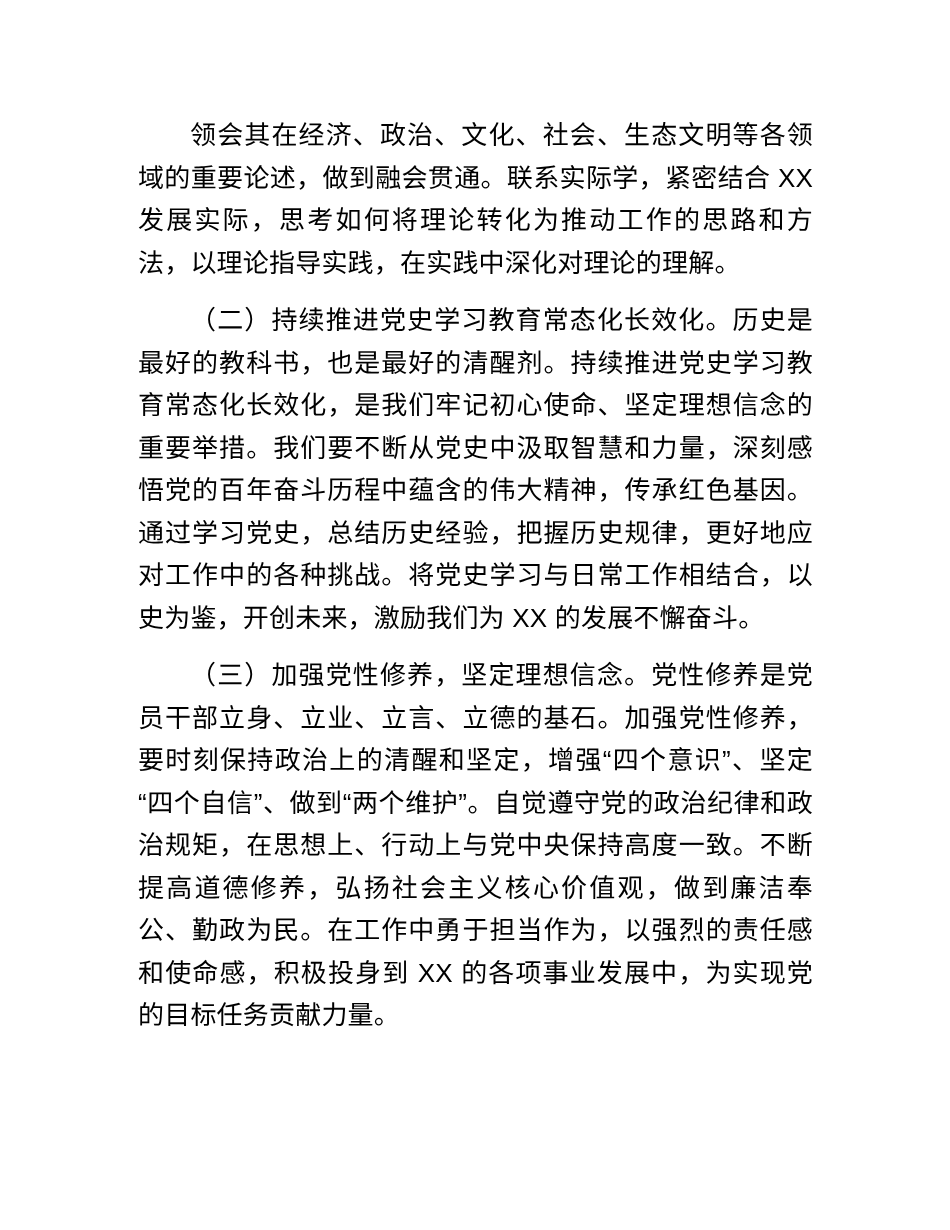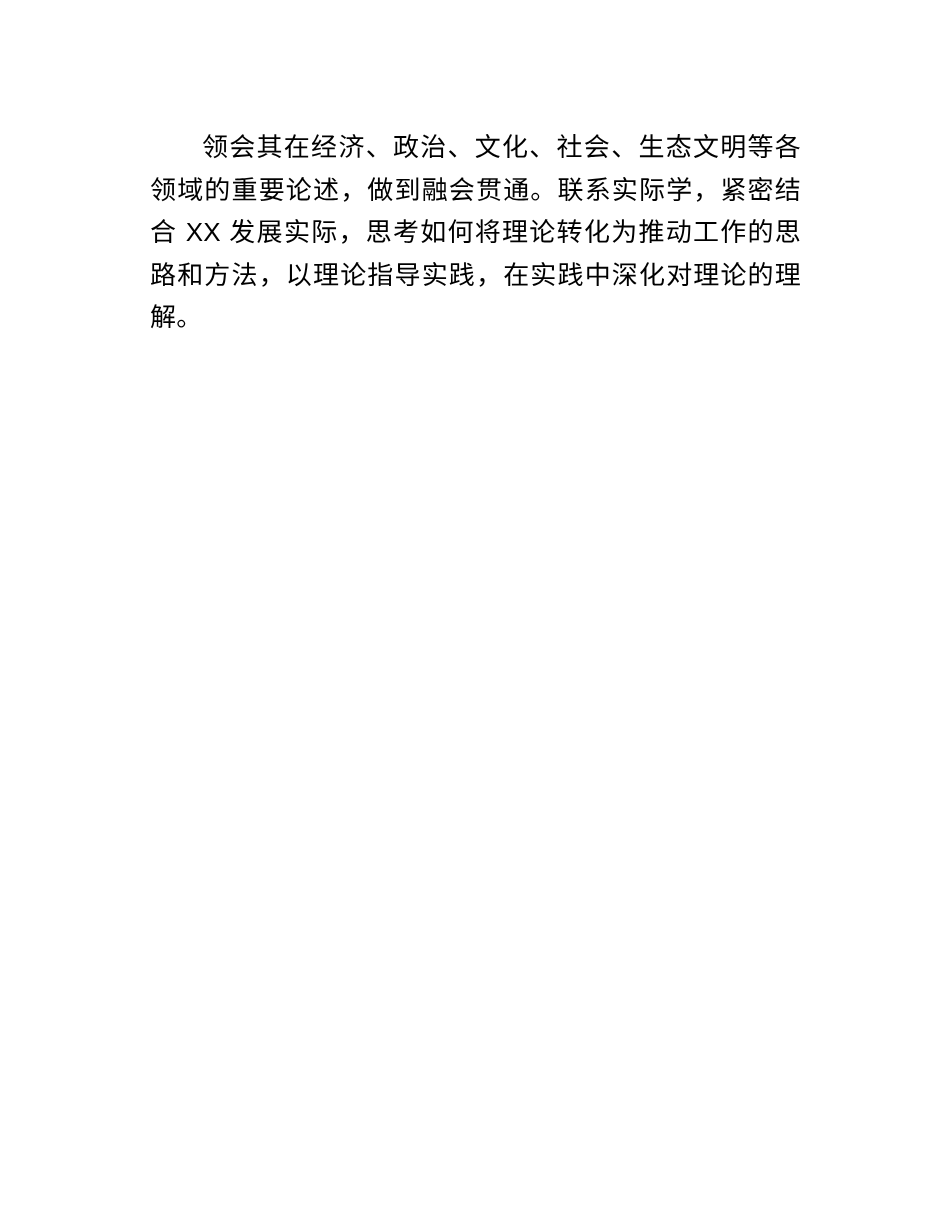--- a/index.html
+++ b/index.html
@@ -14,35 +14,37 @@
     font-family: "Liberation Sans", sans-serif;
   }
   .doc-page {
     box-sizing: border-box;
     width: 950px;
     height: 1230px;
     background: #ffffff;
     padding: 114px 137px 0 138px;
   }
   .doc-body p.doc-para {
-    margin: 12px;
+    margin: 0;
     padding: 0;
     font-size: 26px;
     line-height: 42.5px;
     color: #000000;
     text-align: justify;
     text-justify: inter-ideograph;
     text-indent: 2em;
     letter-spacing: 0.2px;
     word-break: break-all;
   }
   .doc-body p.doc-para + p.doc-para {
     margin-top: 15px;
   }
 </style>
 </head>
 <body>
 
 <div class="doc-page">
   <div class="doc-body">
     <p class="doc-para">领会其在经济、政治、文化、社会、生态文明等各领域的重要论述，做到融会贯通。联系实际学，紧密结合 XX 发展实际，思考如何将理论转化为推动工作的思路和方法，以理论指导实践，在实践中深化对理论的理解。</p>
+    <p class="doc-para">（二）持续推进党史学习教育常态化长效化。历史是最好的教科书，也是最好的清醒剂。持续推进党史学习教育常态化长效化，是我们牢记初心使命、坚定理想信念的重要举措。我们要不断从党史中汲取智慧和力量，深刻感悟党的百年奋斗历程中蕴含的伟大精神，传承红色基因。通过学习党史，总结历史经验，把握历史规律，更好地应对工作中的各种挑战。将党史学习与日常工作相结合，以史为鉴，开创未来，激励我们为 XX 的发展不懈奋斗。</p>
+    <p class="doc-para">（三）加强党性修养，坚定理想信念。党性修养是党员干部立身、立业、立言、立德的基石。加强党性修养，要时刻保持政治上的清醒和坚定，增强“四个意识”、坚定“四个自信”、做到“两个维护”。自觉遵守党的政治纪律和政治规矩，在思想上、行动上与党中央保持高度一致。不断提高道德修养，弘扬社会主义核心价值观，做到廉洁奉公、勤政为民。在工作中勇于担当作为，以强烈的责任感和使命感，积极投身到 XX 的各项事业发展中，为实现党的目标任务贡献力量。</p>
   </div>
 </div>
 
 </body></html>

